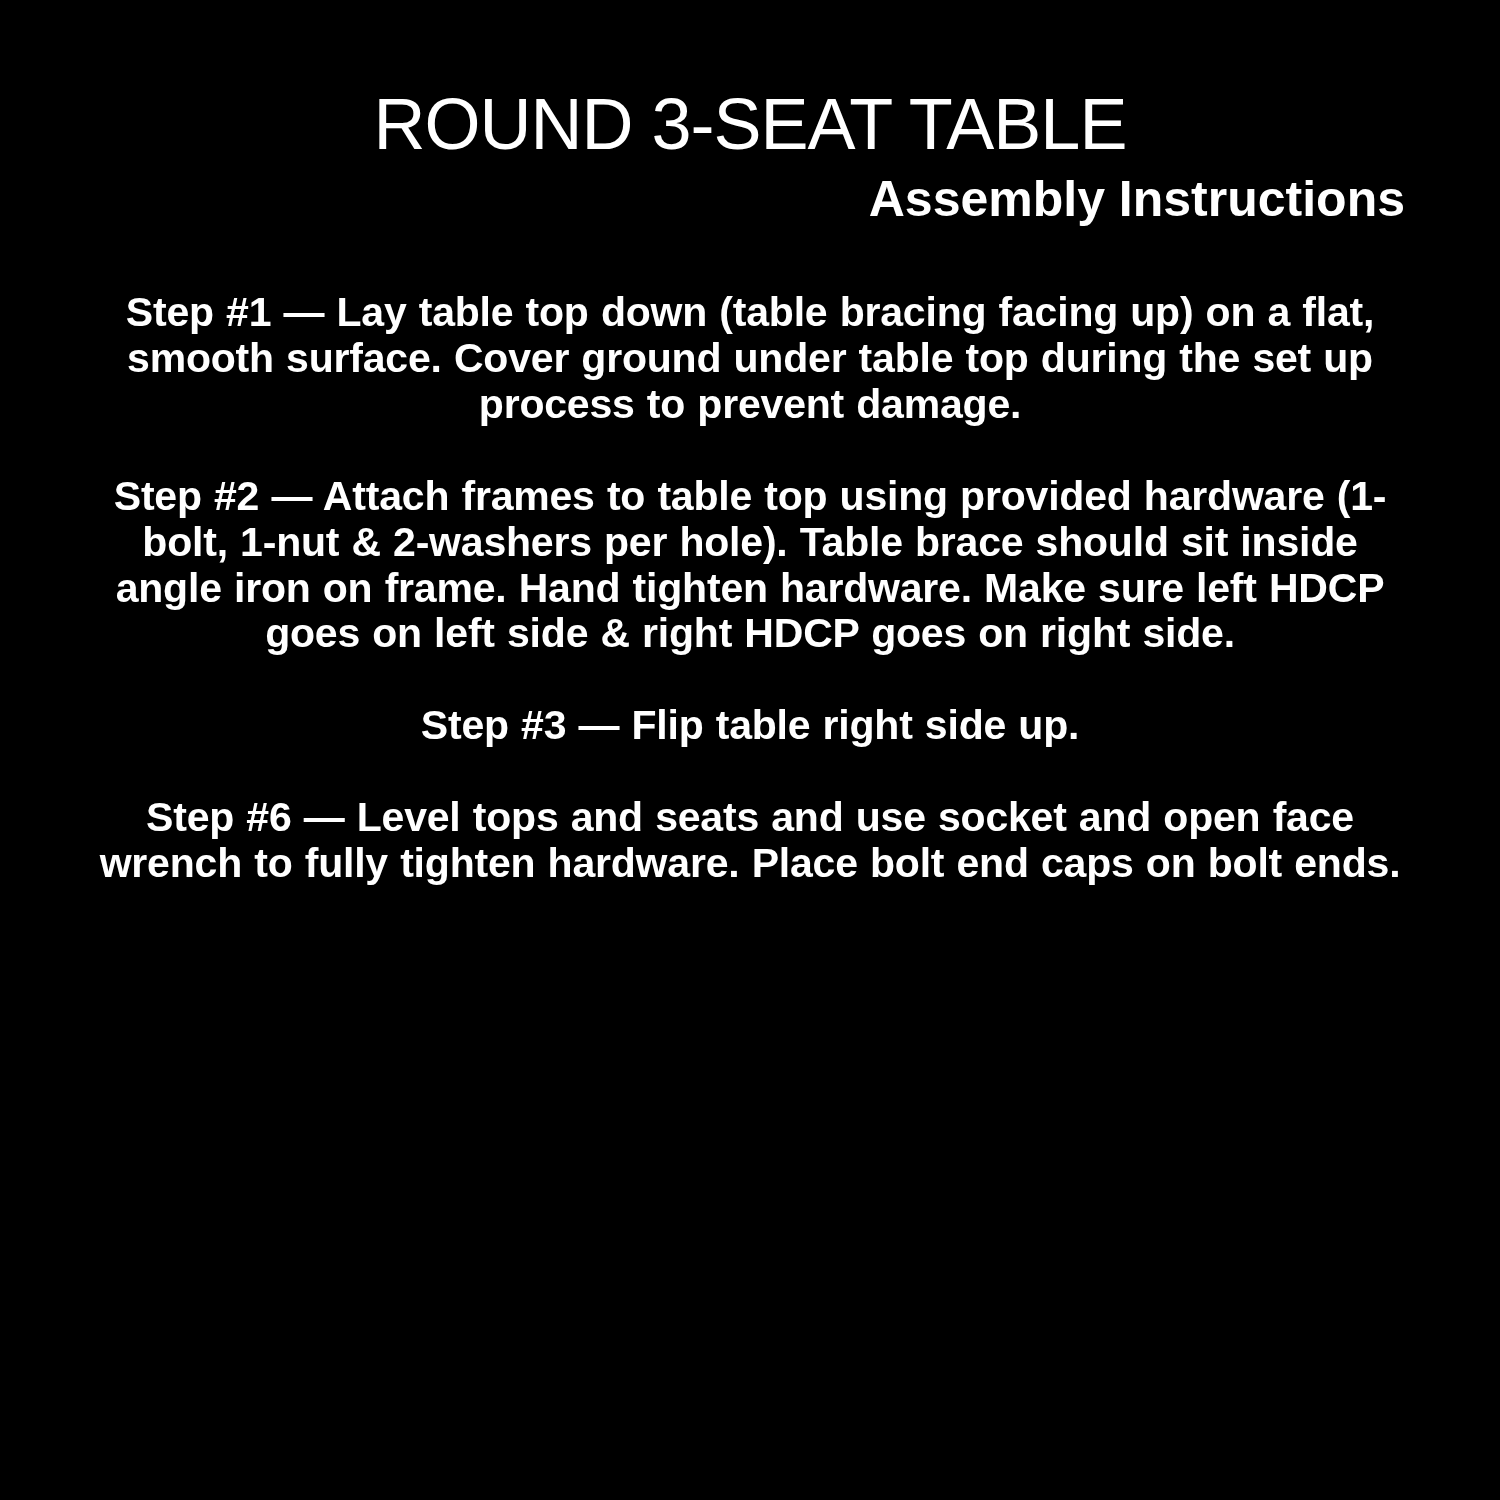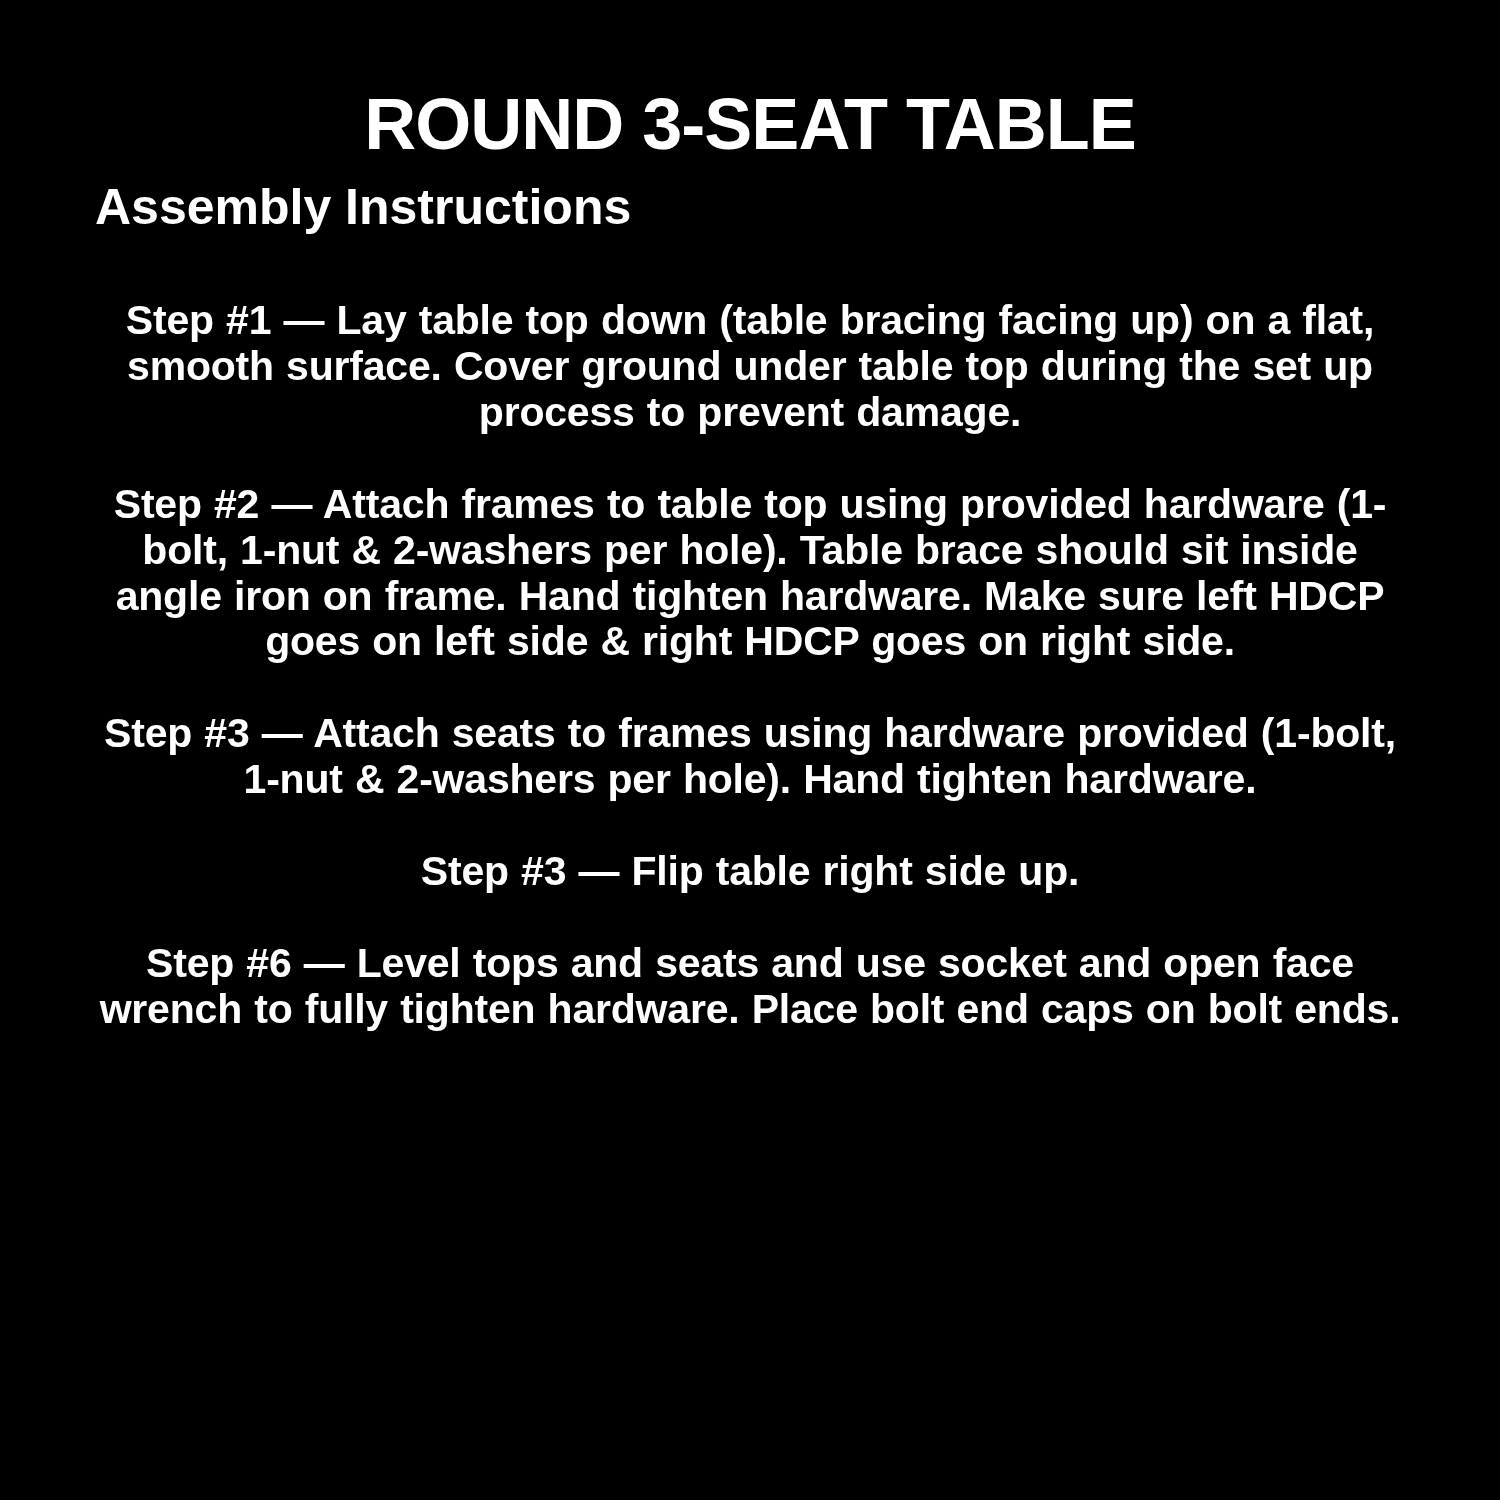--- a/index.html
+++ b/index.html
@@ -18,28 +18,28 @@
     width: 1500px;
     height: 1500px;
     background: #000000;
     box-sizing: border-box;
     padding: 88px 95px 40px 95px;
     position: relative;
   }
   .title {
     text-align: center;
     font-size: 72px;
-    font-weight: bold;
+    font-weight: normal;
     letter-spacing: -1px;
     line-height: 1.0;
-    margin: 0 0 22px 0;
+    margin: 0 0 14px 0;
     color: #ffffff;
   }
   .subtitle {
-    text-align: left;
+    text-align: right;
     font-size: 50px;
     font-weight: bold;
     line-height: 1.0;
     margin: 0 0 66px 0;
     color: #ffffff;
   }
   .steps {
     display: block;
   }
   .step {
@@ -58,17 +58,16 @@
 </style>
 </head>
 <body>
 
 <div class="page">
   <h1 class="title">ROUND 3-SEAT TABLE</h1>
   <h2 class="subtitle">Assembly Instructions</h2>
   <div class="steps">
     <p class="step">Step #1 —  Lay table top down (table bracing facing up) on a flat, smooth surface. Cover ground under table top during the set up process to prevent damage.</p>
     <p class="step">Step #2  —  Attach frames to table top using provided hardware (1-bolt, 1-nut &amp; 2-washers per hole). Table brace should sit inside angle iron on frame. Hand tighten hardware. Make sure left HDCP goes on left side &amp; right HDCP goes on right side.</p>
-    <p class="step">Step #3  —  Attach seats to frames using hardware provided (1-bolt, 1-nut &amp; 2-washers per hole). Hand tighten hardware.</p>
     <p class="step">Step #3  —  Flip table right side up.</p>
     <p class="step">Step #6  —  Level tops and seats and use socket and open face wrench to fully tighten hardware. Place bolt end caps on bolt ends.</p>
   </div>
 </div>
 
 </body></html>

